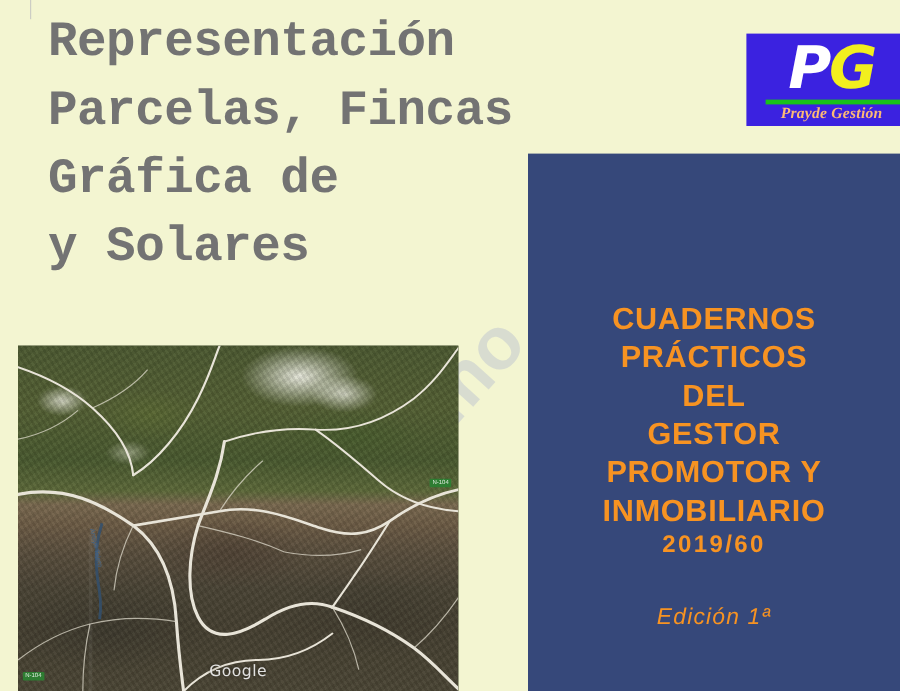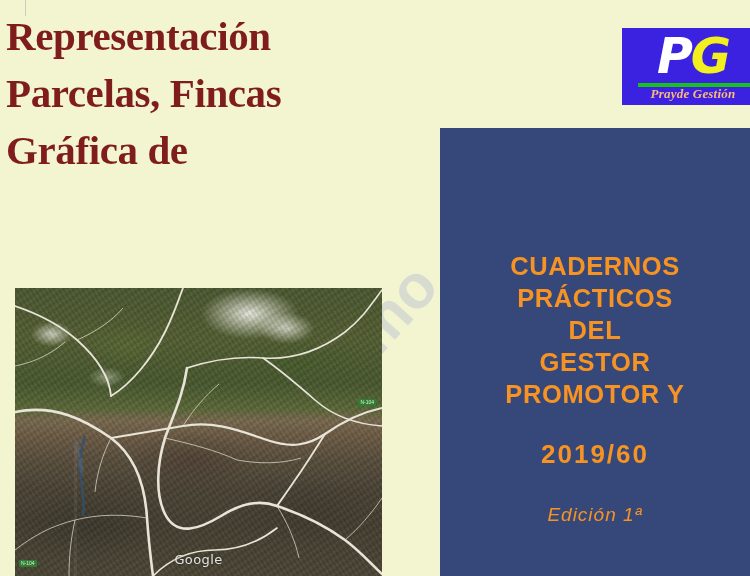--- a/index.html
+++ b/index.html
@@ -33,27 +33,28 @@
   }
 
   
   .title-block {
     position: absolute;
     left: 6px;
     top: 8px;
     width: 430px;
   }
   .title-line {
-    color: #7f1d1d;
-    font-family: Liberation Serif, serif;
+    color: #737373;
+    font-family: Liberation Mono, monospace;
     font-weight: bold;
     font-size: 41px;
     line-height: 57px;
     letter-spacing: -0.4px;
     white-space: nowrap;
+    margin-left: 34px;
   }
 
   
   .logo {
     position: absolute;
     left: 622px;
     top: 3px;
     width: 142px;
     height: 77px;
     background: #3b22e0;
@@ -123,21 +124,21 @@
     position: absolute;
     left: 10px;
     right: 10px;
     top: 310px;
     text-align: center;
   }
   .edition-year {
     color: #f79322;
     font-family: "Liberation Sans", sans-serif;
     font-weight: bold;
-    font-size: 26px;
+    font-size: 20px;
     line-height: 32px;
     letter-spacing: 2px;
   }
   .edition-num {
     color: #f79322;
     font-family: "Liberation Sans", sans-serif;
     font-style: italic;
     font-size: 19px;
     line-height: 26px;
     letter-spacing: 1px;
@@ -252,39 +253,41 @@
 <body>
 
 <div class="page">
 
   <div class="top-tick"></div>
 
   <div class="title-block">
     <div class="title-line">Representación</div>
     <div class="title-line">Parcelas, Fincas</div>
     <div class="title-line">Gráfica de</div>
+    <div class="title-line">y Solares</div>
   </div>
 
   <div class="logo">
     <div class="logo-pg">
       <span class="logo-p">P</span><span class="logo-g">G</span>
     </div>
     <div class="logo-bar"></div>
     <div class="logo-sub">Prayde Gestión</div>
   </div>
 
   <div class="watermark">Inmo</div>
 
   <div class="panel">
     <div class="panel-heading">
       <span class="hl">CUADERNOS</span>
       <span class="hl">PRÁCTICOS</span>
       <span class="hl">DEL</span>
       <span class="hl">GESTOR</span>
       <span class="hl">PROMOTOR Y</span>
+      <span class="hl">INMOBILIARIO</span>
     </div>
     <div class="panel-edition">
       <div class="edition-year">2019/60</div>
       <div class="edition-num">Edición 1ª</div>
     </div>
   </div>
 
   <div class="map">
     <div class="map-terrain"></div>
     <div class="map-noise"></div>

